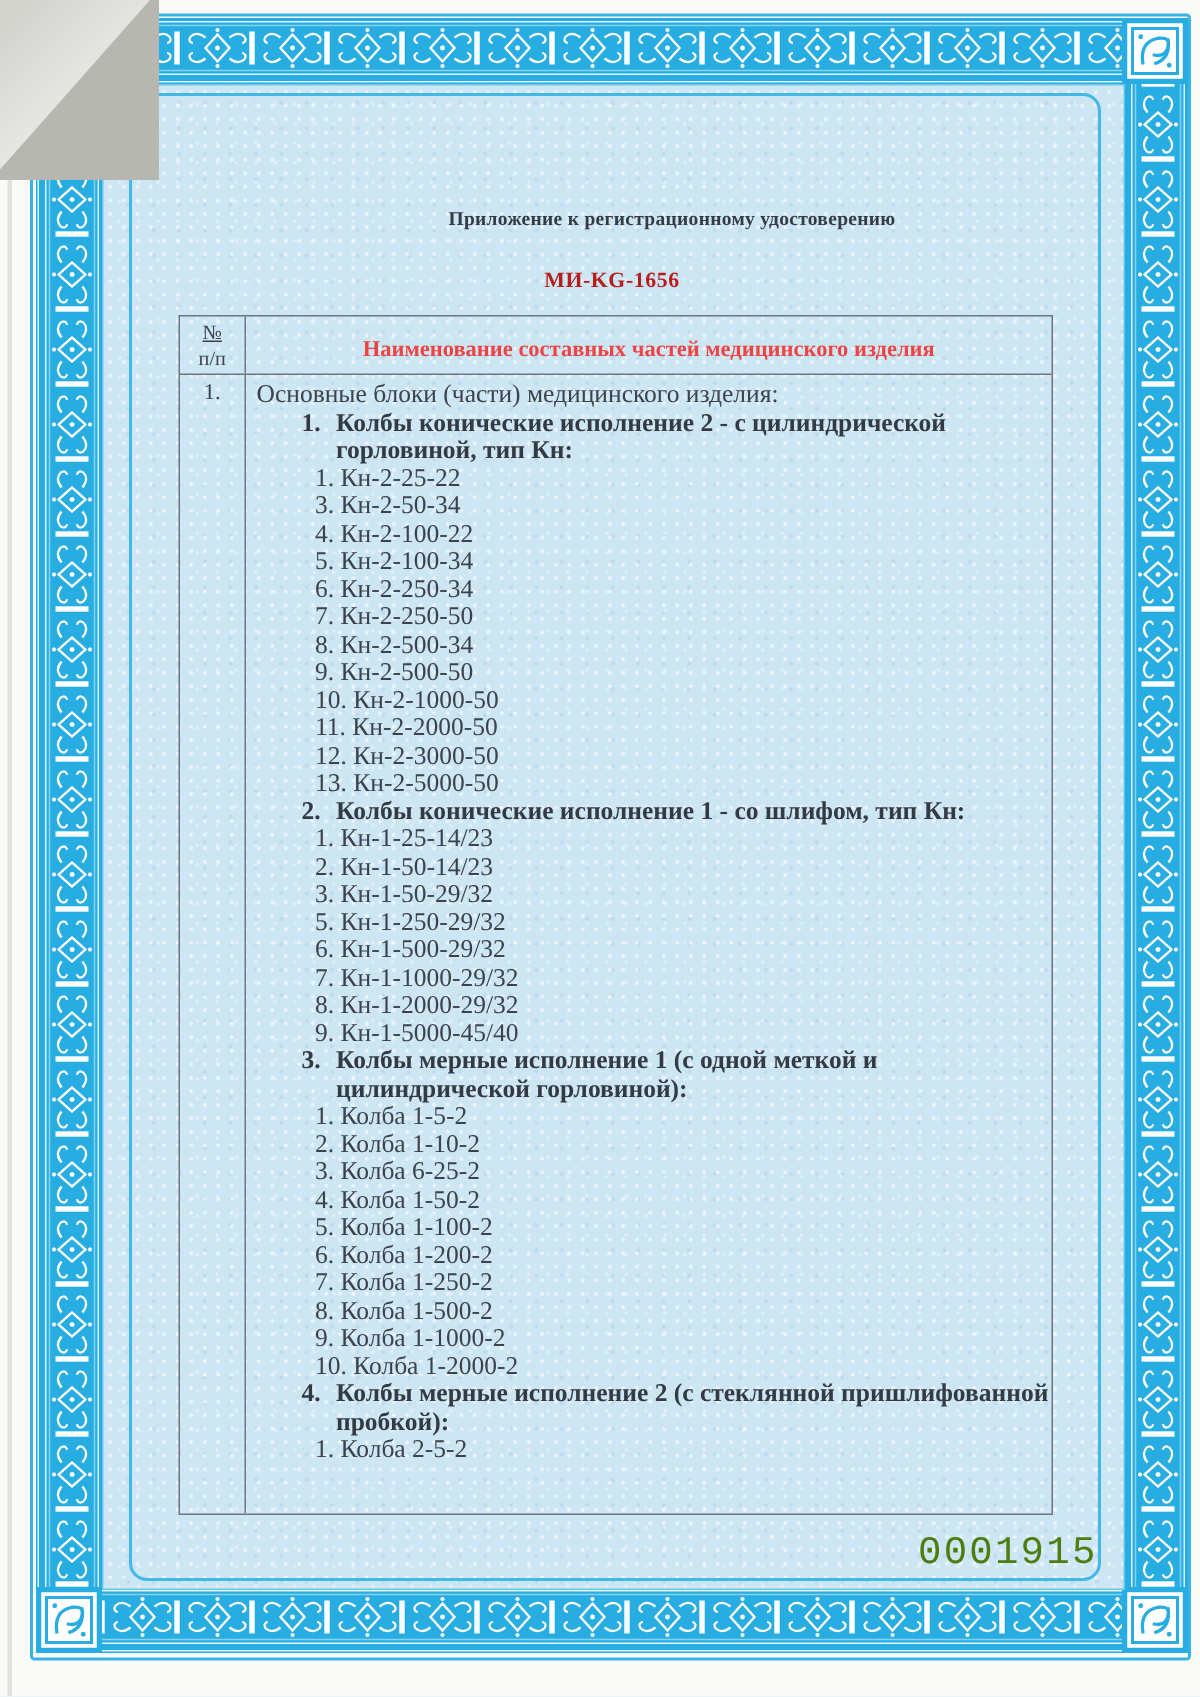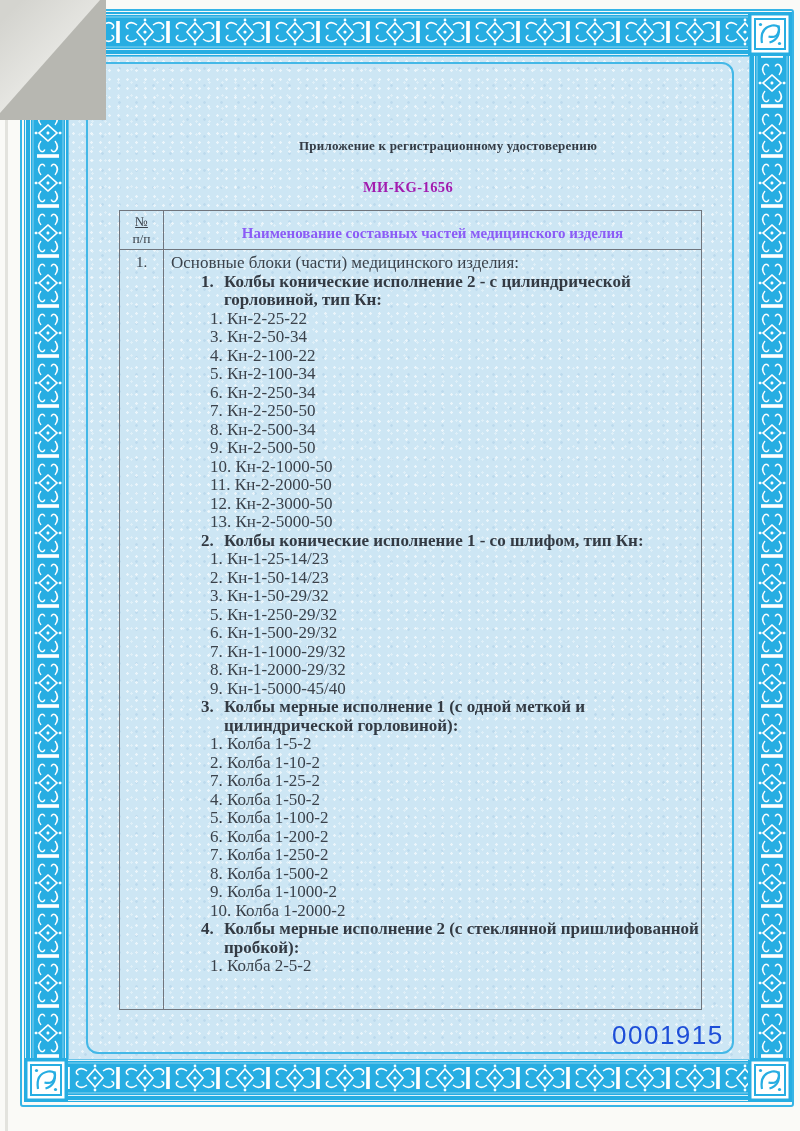--- a/index.html
+++ b/index.html
@@ -30,45 +30,45 @@
     background-size:9px 9px,13px 13px,17px 17px;
     background-position:0 0,4px 6px,8px 3px;
     border:1px solid #6cc5ea;}
   .inner-frame{position:absolute;left:86px;top:62px;width:644px;height:988px;
     border:2px solid #44b8e7;border-radius:12px;}
 
   
   .doc-title{position:absolute;left:80px;top:138px;width:736px;text-align:center;
     font-weight:bold;font-size:13px;color:#343b44;letter-spacing:.2px;}
   .doc-number{position:absolute;left:68px;top:179px;width:680px;text-align:center;
-    font-weight:bold;font-size:14.5px;color:#a21caf;letter-spacing:.4px;}
+    font-weight:bold;font-size:14.5px;color:#b91c1c;letter-spacing:.4px;}
 
   .tbl{position:absolute;left:119px;top:210px;width:581px;height:798px;
     border:1px solid #70757d;color:#3b424b;overflow:hidden;}
   .tr{display:flex;}
   .tr-head{height:38px;border-bottom:1px solid #70757d;}
   .tr-body{height:759px;}
   .td-num{width:43px;border-right:1px solid #70757d;text-align:center;flex:none;}
   .td-main{flex:1;min-width:0;}
   .th-num{font-size:13.5px;line-height:1.25;padding-top:3px;color:#3b424b;}
   .th-num .no-sign{text-decoration:underline;}
   .th-main{display:flex;align-items:center;justify-content:center;
-    font-weight:bold;font-size:15px;color:#8b5cf6;padding-top:6px;text-align:center;}
+    font-weight:bold;font-size:15px;color:#ef4444;padding-top:6px;text-align:center;}
   .row-number{font-size:15px;padding-top:4px;}
 
   .lines{padding-top:4px;font-size:17px;line-height:18.5px;white-space:nowrap;}
   .line-plain{padding-left:7px;}
   .grp-heading{display:flex;font-weight:bold;color:#333a43;padding-left:37px;}
   .gnum{width:23px;flex:none;}
   .gtitle{flex:1;min-width:0;}
   .line-item{padding-left:46px;font-family:Liberation Serif, serif;}
 
   .serial{position:absolute;left:612px;top:1020px;
-    font-family:Liberation Sans, sans-serif;font-size:26px;letter-spacing:1.5px;
-    color:#1d4ed8;}
+    font-family:Liberation Mono, monospace;font-size:26px;letter-spacing:1.5px;
+    color:#4d7c0f;}
 </style>
 </head>
 <body>
 
 <div class="page">
 
   <svg width="0" height="0" style="position:absolute" aria-hidden="true">
     <defs>
       <g id="motif">
         <path d="M27 11 L35 20 L27 29 L19 20 Z" fill="none" stroke="#ffffff" stroke-width="1.6"></path>
@@ -188,21 +188,21 @@
             <div class="line-item">9. Кн-1-5000-45/40</div>
             <div class="grp-heading">
               <span class="gnum">3.</span>
               <span class="gtitle">
                 <div>Колбы мерные исполнение 1 (с одной меткой и</div>
                 <div>цилиндрической горловиной):</div>
               </span>
             </div>
             <div class="line-item">1. Колба 1-5-2</div>
             <div class="line-item">2. Колба 1-10-2</div>
-            <div class="line-item">7. Колба 1-25-2</div>
+            <div class="line-item">3. Колба 6-25-2</div>
             <div class="line-item">4. Колба 1-50-2</div>
             <div class="line-item">5. Колба 1-100-2</div>
             <div class="line-item">6. Колба 1-200-2</div>
             <div class="line-item">7. Колба 1-250-2</div>
             <div class="line-item">8. Колба 1-500-2</div>
             <div class="line-item">9. Колба 1-1000-2</div>
             <div class="line-item">10. Колба 1-2000-2</div>
             <div class="grp-heading">
               <span class="gnum">4.</span>
               <span class="gtitle">

